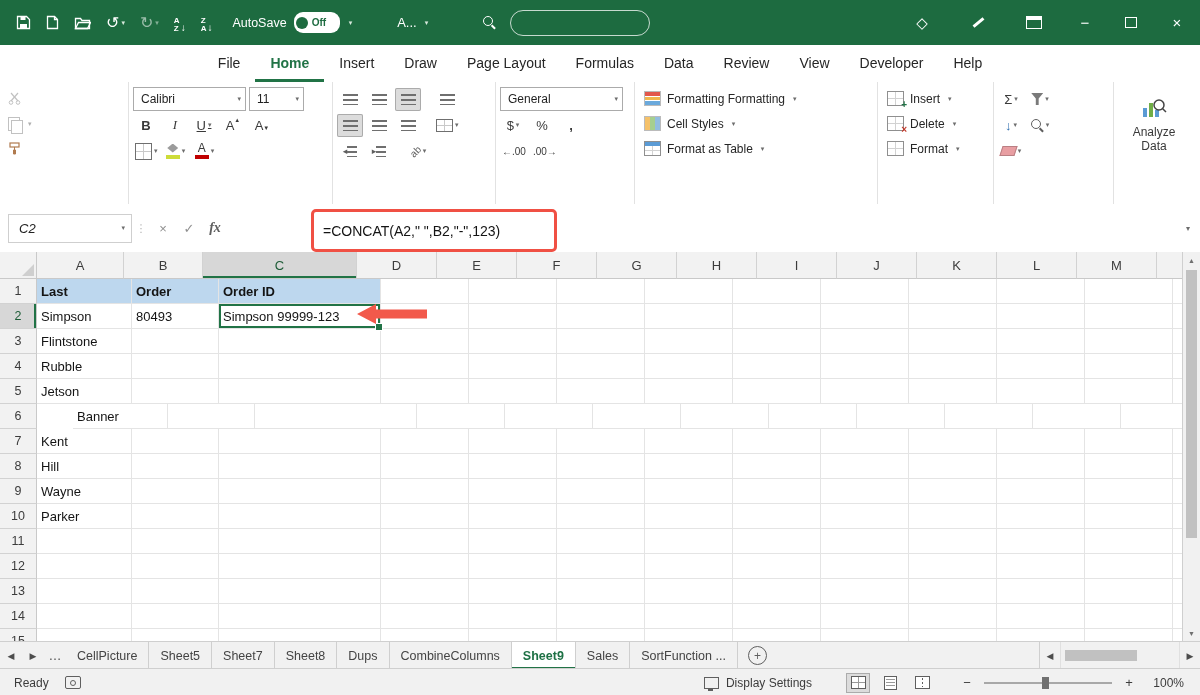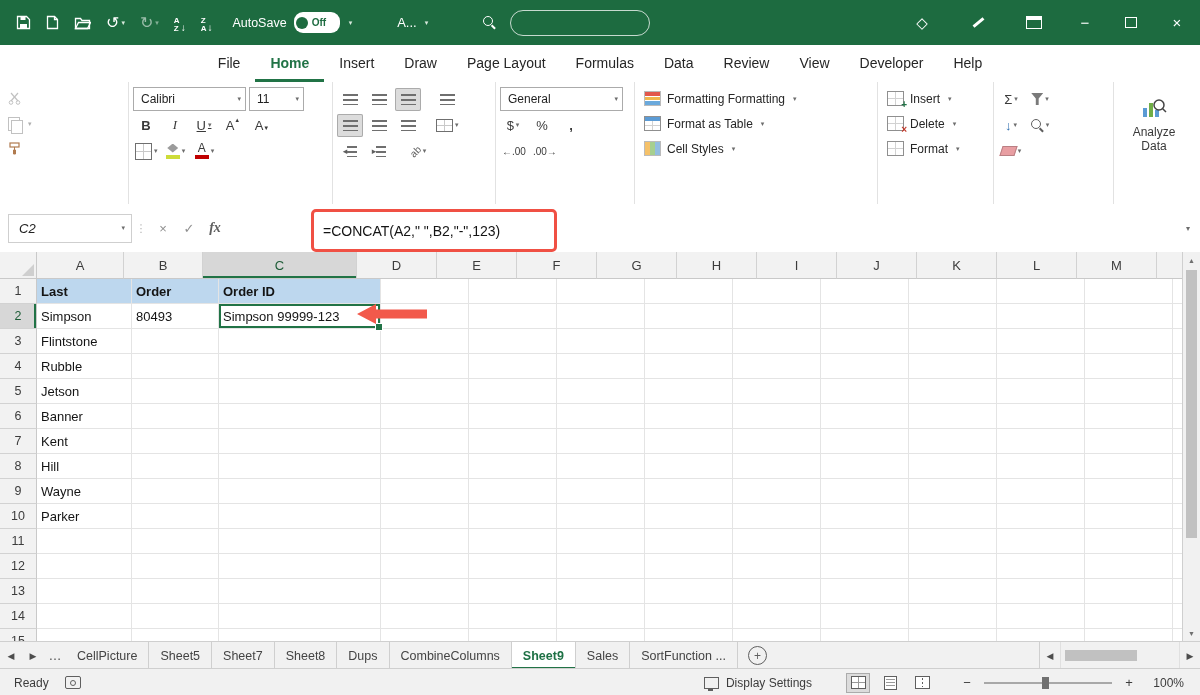--- a/index.html
+++ b/index.html
@@ -452,27 +452,27 @@
     <span class="launcher" data-interactable="true"></span>
   </div>
 
   <div class="rgroup" style="width:235px" data-interactable="false">
     <div class="stybtn" data-interactable="true">
       <span class="ic-cf" data-interactable="false"></span>
       <span data-interactable="false">Formatting Formatting</span>
       <span class="chv" data-interactable="false">▾</span>
     </div>
     <div class="stybtn" data-interactable="true">
+      <span class="ic-cs" data-interactable="false"></span>
+      <span data-interactable="false">Cell Styles</span>
+      <span class="chv" data-interactable="false">▾</span>
+    </div>
+    <div class="stybtn" data-interactable="true">
       <span class="ic-fat" data-interactable="false"></span>
       <span data-interactable="false">Format as Table</span>
-      <span class="chv" data-interactable="false">▾</span>
-    </div>
-    <div class="stybtn" data-interactable="true">
-      <span class="ic-cs" data-interactable="false"></span>
-      <span data-interactable="false">Cell Styles</span>
       <span class="chv" data-interactable="false">▾</span>
     </div>
     <span class="rg-caption" data-interactable="false">Styles</span>
     <span class="launcher" data-interactable="true"></span>
   </div>
 
   <div class="rgroup" style="width:108px" data-interactable="false">
     <div class="cellbtn" data-interactable="true">
       <span class="ic-grid" data-interactable="false">
           <span class="ovl green">+</span>
@@ -649,21 +649,21 @@
       <div class="cell" data-interactable="true" style="width: 79px;"></div>
       <div class="cell" data-interactable="true" style="width: 79px;"></div>
       <div class="cell" data-interactable="true" style="width: 79px;"></div>
       <div class="cell" data-interactable="true" style="width: 79px;"></div>
       <div class="cell" data-interactable="true" style="width: 79px;"></div>
       <div class="cell" data-interactable="true" style="width: 79px;"></div>
       <div class="cell" data-interactable="true" style="width: 79px;"></div>
     </div>
     <div class="grid-row" data-interactable="false">
       <div class="row-hdr" data-interactable="true">6</div>
-      <div class="cell" data-interactable="true" style="width: 86px;">Banner</div>
+      <div class="cell" data-interactable="true" style="width: 86px; margin-left: 36px;">Banner</div>
       <div class="cell" data-interactable="true" style="width: 78px;"></div>
       <div class="cell" data-interactable="true" style="width: 153px;"></div>
       <div class="cell" data-interactable="true" style="width: 79px;"></div>
       <div class="cell" data-interactable="true" style="width: 79px;"></div>
       <div class="cell" data-interactable="true" style="width: 79px;"></div>
       <div class="cell" data-interactable="true" style="width: 79px;"></div>
       <div class="cell" data-interactable="true" style="width: 79px;"></div>
       <div class="cell" data-interactable="true" style="width: 79px;"></div>
       <div class="cell" data-interactable="true" style="width: 79px;"></div>
       <div class="cell" data-interactable="true" style="width: 79px;"></div>

